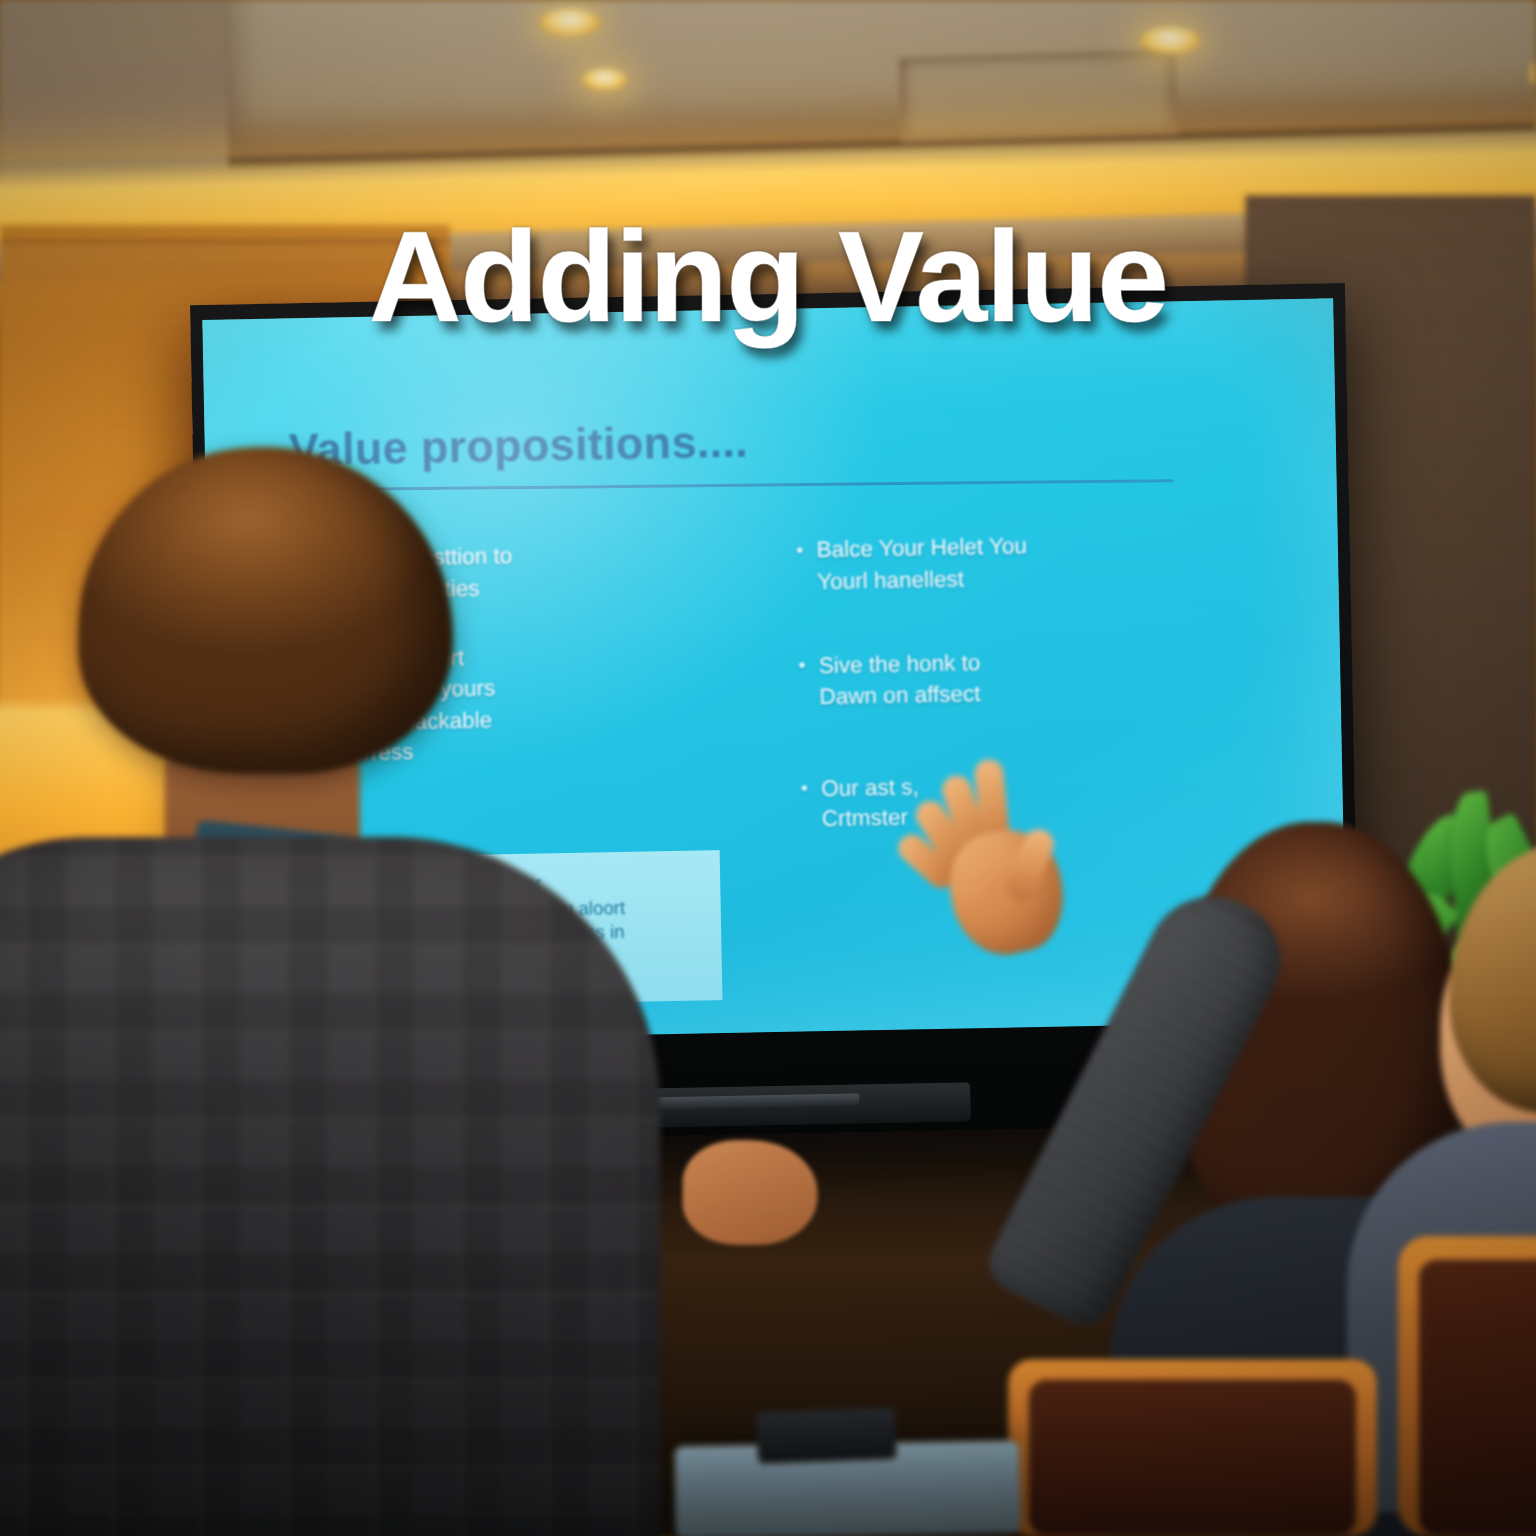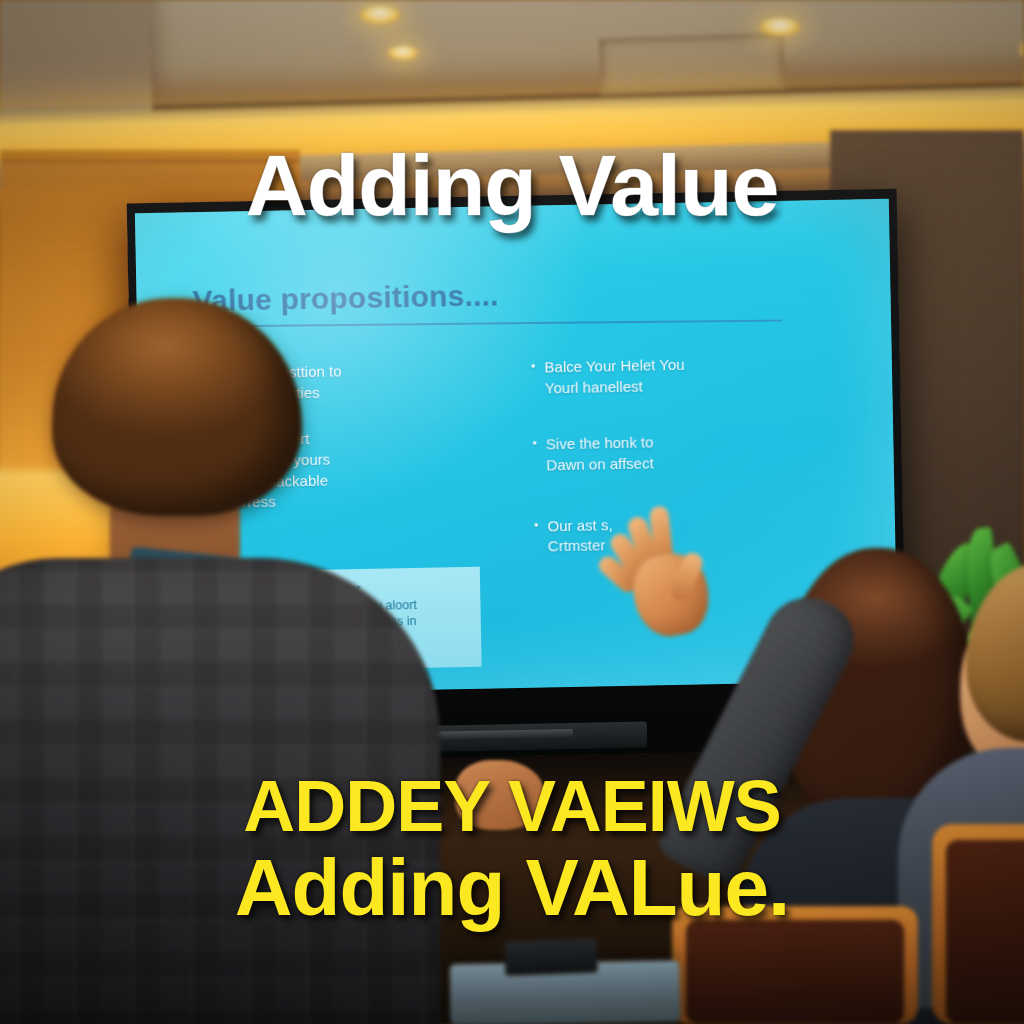--- a/index.html
+++ b/index.html
@@ -517,18 +517,14 @@
       <div class="p-plaid"></div>
     </div>
   </div>
   <div class="p-hand"></div>
 
   <div class="warm-grade"></div>
   <div class="grade"></div>
 
   <div class="cap-top">Adding Value</div>
 
-  <div class="cap-bottom">
-    <div class="cap-line cap-l1">ADDEY VAEIWS</div>
-    <div class="cap-line cap-l2">Adding VALue.</div>
-  </div>
 
 </div>
 
 </body></html>

